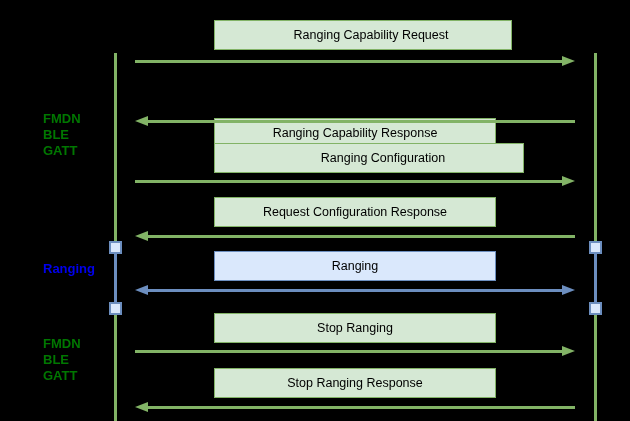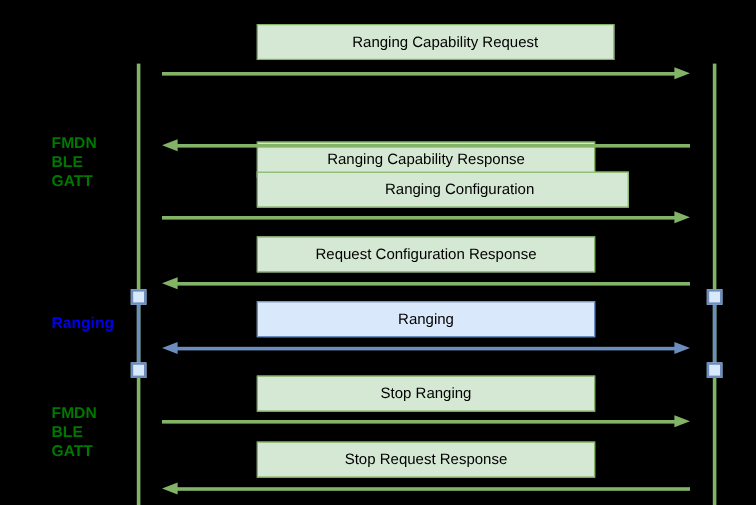--- a/index.html
+++ b/index.html
@@ -112,20 +112,20 @@
 
   <div class="msgbox" style="top:313px;justify-content:center;">
     <span>Stop Ranging</span>
   </div>
   <div class="arrow to-right" style="top:346px;">
     <div class="shaft"></div>
     <div class="head right"></div>
   </div>
 
   <div class="msgbox" style="top:368px;">
-    <span>Stop Request Response</span>
+    <span>Stop Ranging Response</span>
   </div>
   <div class="arrow to-left" style="top:402px;">
     <div class="shaft"></div>
     <div class="head left"></div>
   </div>
 
 </div>
 
 </body></html>

